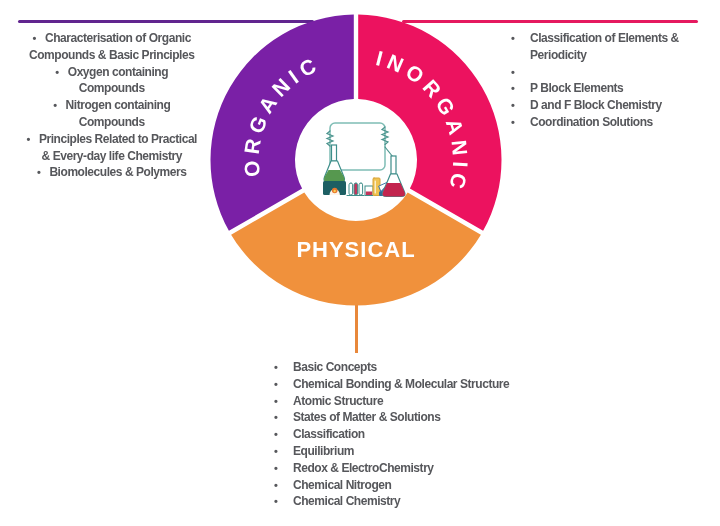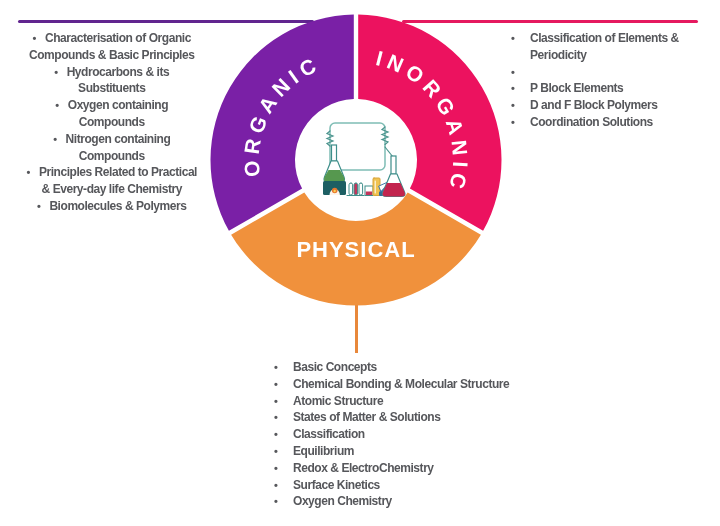--- a/index.html
+++ b/index.html
@@ -78,22 +78,20 @@
       <circle cx="193.2" cy="180" r="0.9" fill="#56984F"></circle>
       <rect x="188" y="149" width="5" height="18" fill="#fff" stroke="#3E8E8A" stroke-width="1.2"></rect>
       <path d="M187.5 167 L180 185 Q178 189.5 183.5 189.5 L198 189.5 Q203.5 189.5 201.5 185 L194 167 Z" fill="#fff" stroke="#3E8E8A" stroke-width="1.2"></path>
       <path d="M184 176 L180 185 Q178 189.5 183.5 189.5 L198 189.5 Q203.5 189.5 201.5 185 L197.5 176 Z" fill="#C2244E"></path>
     </g>
   </svg>
 
   <div class="list list-organic" style="color: rgb(86, 87, 91);">
       <div class="li"><span class="bullet">•</span><span class="txt">Characterisation of Organic
 Compounds &amp; Basic Principles</span></div>
-      <div class="li"><span class="bullet">•</span><span class="txt">Hydrocarbons &amp; its
-Substituents</span></div>
       <div class="li"><span class="bullet">•</span><span class="txt">Oxygen containing
 Compounds</span></div>
       <div class="li"><span class="bullet">•</span><span class="txt">Nitrogen containing
 Compounds</span></div>
       <div class="li"><span class="bullet">•</span><span class="txt">Principles Related to Practical
 &amp; Every-day life Chemistry</span></div>
       <div class="li"><span class="bullet">•</span><span class="txt">Biomolecules &amp; Polymers</span></div>
     </div>
 
   <div class="list list-inorganic list-flex" style="color: rgb(86, 87, 91);">
@@ -104,21 +102,21 @@
       </div>
       <div class="li">
         <span class="bullet">•</span>
       </div>
       <div class="li">
         <span class="bullet">•</span>
         <span class="txt">P Block Elements</span>
       </div>
       <div class="li">
         <span class="bullet">•</span>
-        <span class="txt">D and F Block Polymers</span>
+        <span class="txt">D and F Block Chemistry</span>
       </div>
       <div class="li">
         <span class="bullet">•</span>
         <span class="txt">Coordination Solutions</span>
       </div>
     </div>
 
   <div class="list list-physical list-flex" style="color: rgb(86, 87, 91);">
       <div class="li">
         <span class="bullet">•</span>
@@ -143,21 +141,21 @@
       <div class="li">
         <span class="bullet">•</span>
         <span class="txt">Equilibrium</span>
       </div>
       <div class="li">
         <span class="bullet">•</span>
         <span class="txt">Redox &amp; ElectroChemistry</span>
       </div>
       <div class="li">
         <span class="bullet">•</span>
-        <span class="txt">Surface Kinetics</span>
+        <span class="txt">Chemical Nitrogen</span>
       </div>
       <div class="li">
         <span class="bullet">•</span>
-        <span class="txt">Oxygen Chemistry</span>
+        <span class="txt">Chemical Chemistry</span>
       </div>
     </div>
 
 </div>
 
 </body></html>

